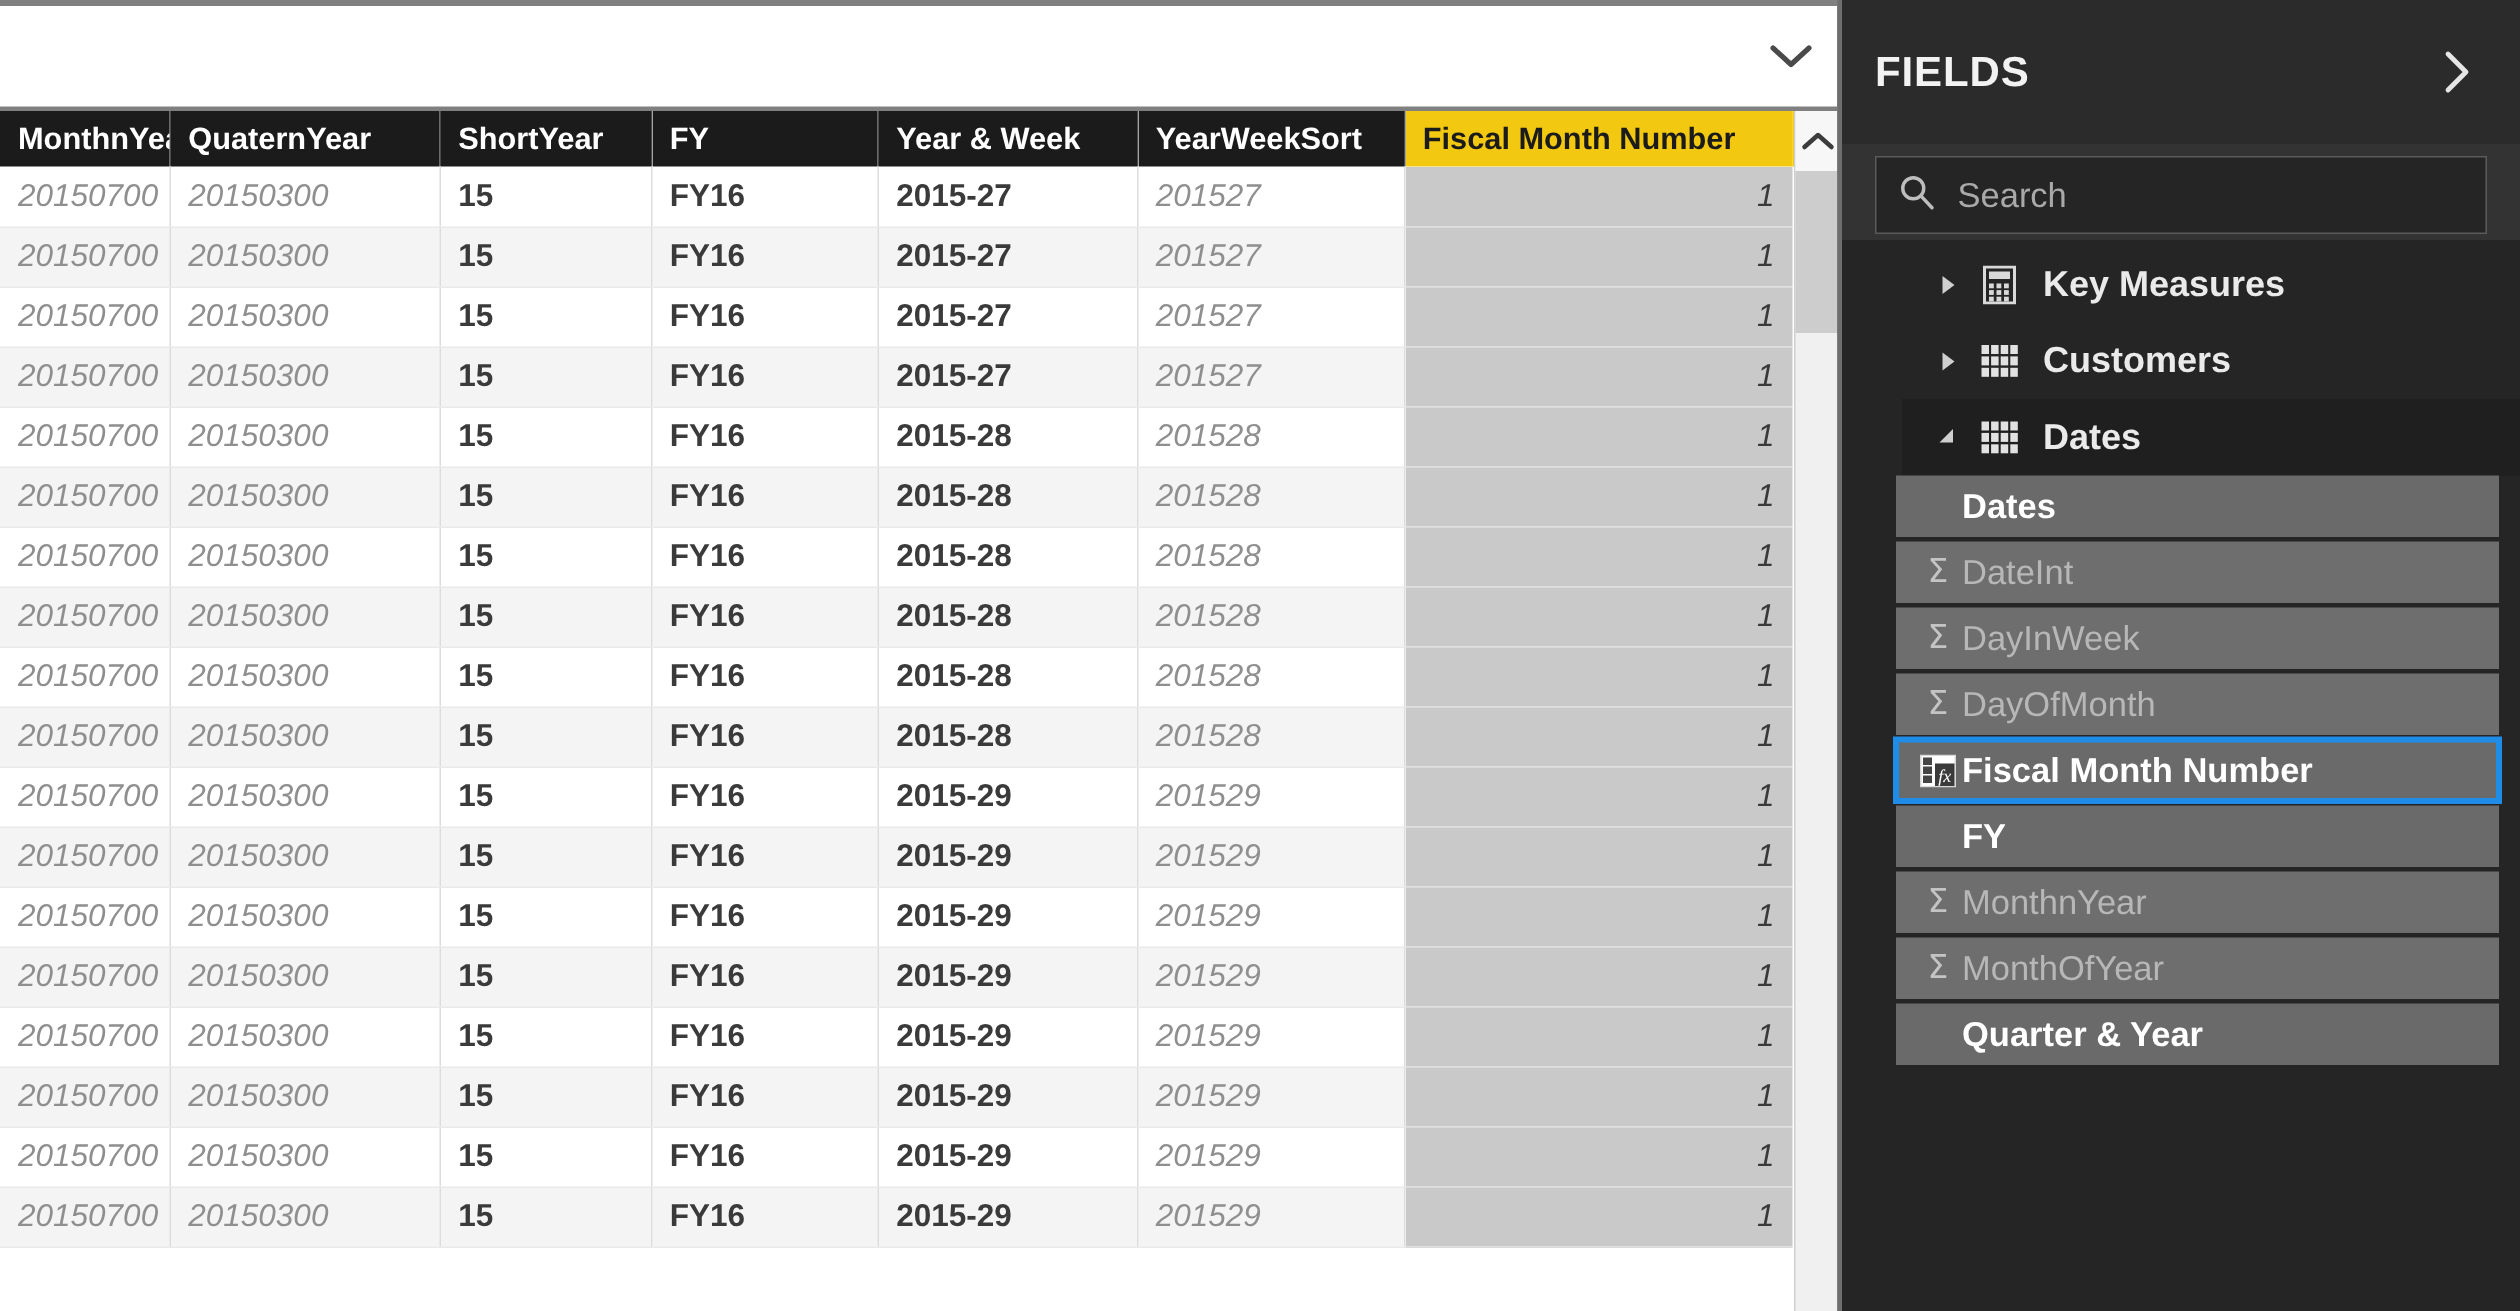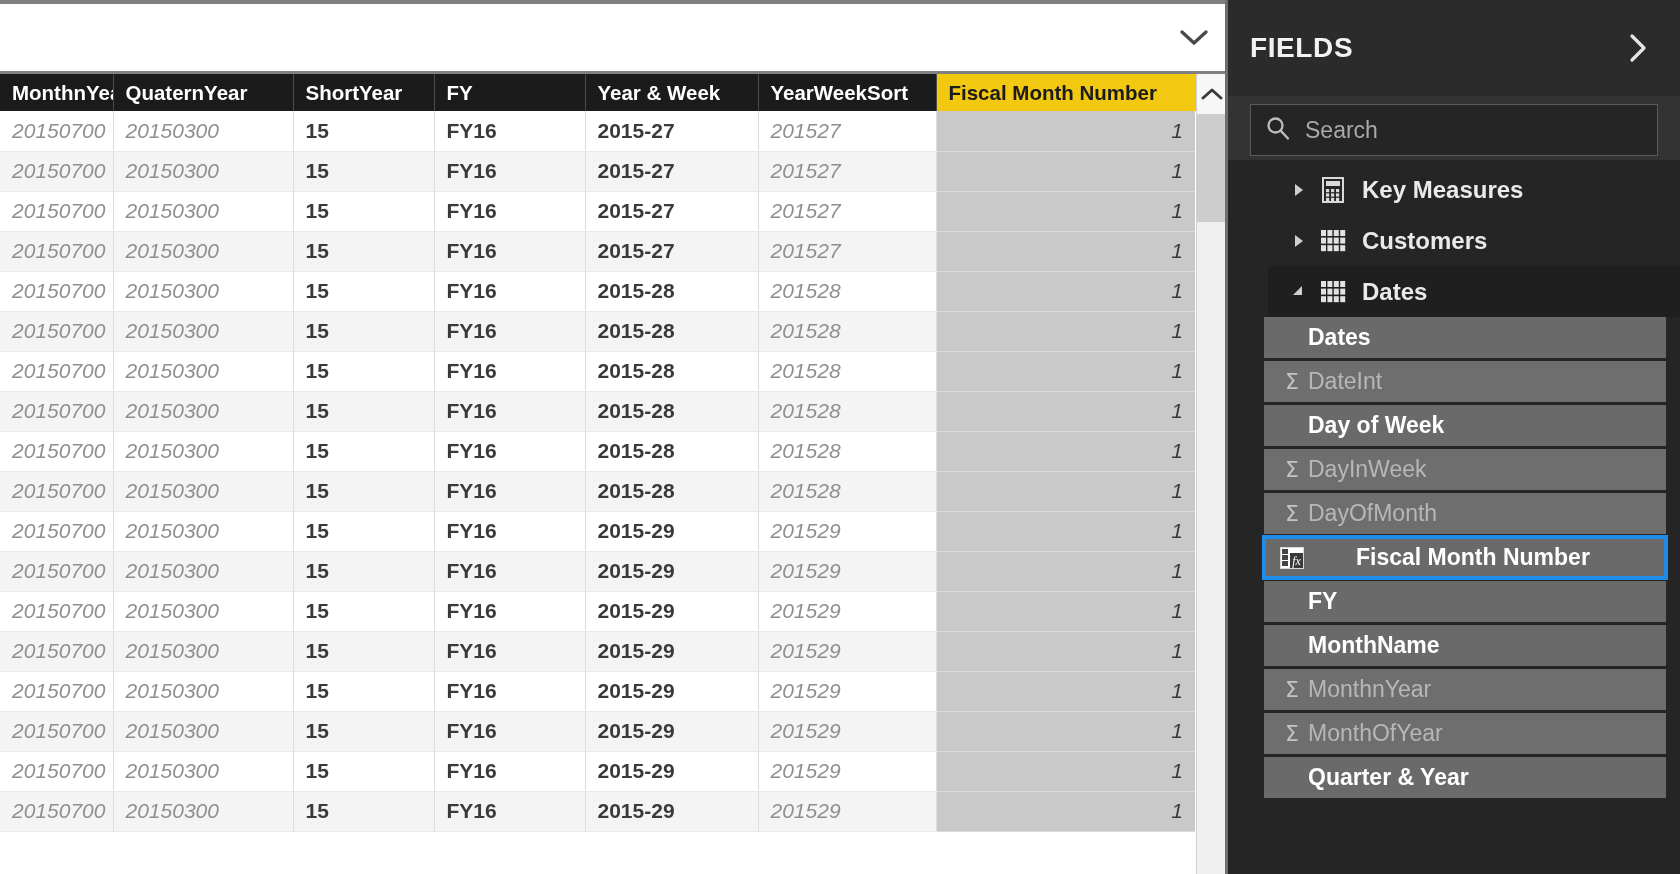--- a/index.html
+++ b/index.html
@@ -210,21 +210,20 @@
   .field-pill .fi { width: 32px; flex: none; display:flex; align-items:center; justify-content:center; }
   .field-pill .flabel {
     color: #ffffff; font-size: 23px; font-weight: bold;
     white-space: nowrap; overflow: hidden;
   }
   .field-pill.dim .flabel { color: #b7b7b7; font-weight: normal; }
   .field-pill.selected {
     outline: 4px solid #1f8ce8;
     outline-offset: -2px;
     z-index: 3;
-    gap: 48px;
   }
 </style>
 </head>
 <body>
 
 <div id="app">
 
   <div id="table-area">
 
     <div id="formula-bar-wrap">
@@ -535,24 +534,20 @@
         </div>
         <div class="fields-list">
           <div class="field-pill">
             <span class="pad"></span>
             <span class="flabel">Dates</span>
           </div>
           <div class="field-pill dim">
             <span class="sigma">Σ</span>
             <span class="flabel">DateInt</span>
           </div>
-          <div class="field-pill">
-            <span class="pad"></span>
-            <span class="flabel">Day of Week</span>
-          </div>
           <div class="field-pill dim">
             <span class="sigma">Σ</span>
             <span class="flabel">DayInWeek</span>
           </div>
           <div class="field-pill dim">
             <span class="sigma">Σ</span>
             <span class="flabel">DayOfMonth</span>
           </div>
           <div class="field-pill selected">
             <span class="fi">
@@ -564,24 +559,20 @@
                 <rect x="10" y="6" width="13" height="15" fill="#3a3a3a"></rect>
                 <text x="16.5" y="18" text-anchor="middle" fill="#ffffff" font-size="12" font-family="&quot;Liberation Serif&quot;, serif" font-style="italic">fx</text>
               </svg>
             </span>
             <span class="flabel">Fiscal Month Number</span>
           </div>
           <div class="field-pill">
             <span class="pad"></span>
             <span class="flabel">FY</span>
           </div>
-          <div class="field-pill">
-            <span class="pad"></span>
-            <span class="flabel">MonthName</span>
-          </div>
           <div class="field-pill dim">
             <span class="sigma">Σ</span>
             <span class="flabel">MonthnYear</span>
           </div>
           <div class="field-pill dim">
             <span class="sigma">Σ</span>
             <span class="flabel">MonthOfYear</span>
           </div>
           <div class="field-pill">
             <span class="pad"></span>

